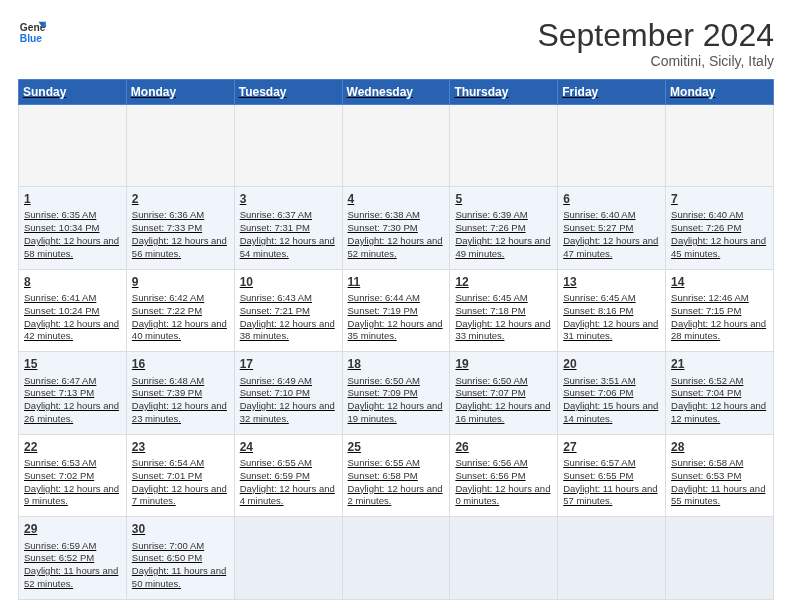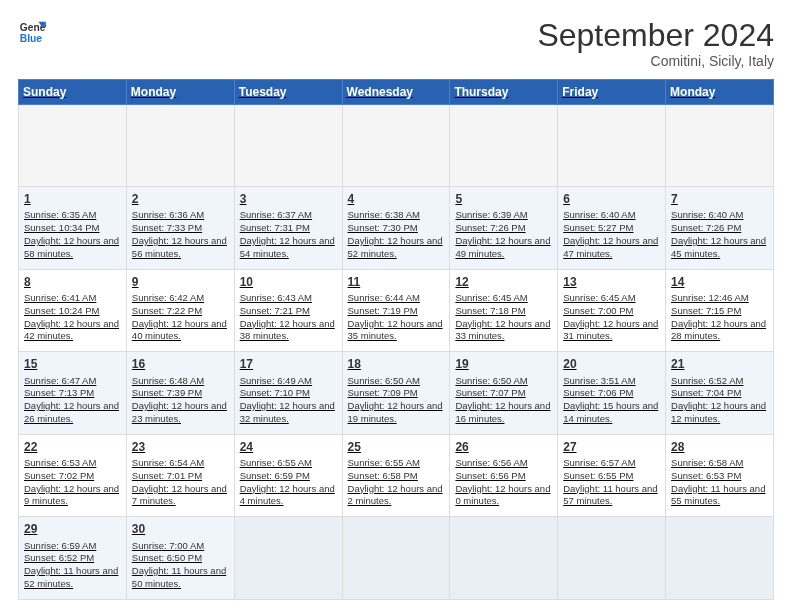--- a/index.html
+++ b/index.html
@@ -137,21 +137,21 @@
           <td><span class="day-num">5</span><span>Sunrise: 6:39 AM</span><br><span>Sunset: 7:26 PM</span><br><span>Daylight: 12 hours and 49 minutes.</span></td>
           <td><span class="day-num">6</span><span>Sunrise: 6:40 AM</span><br><span>Sunset: 5:27 PM</span><br><span>Daylight: 12 hours and 47 minutes.</span></td>
           <td><span class="day-num">7</span><span>Sunrise: 6:40 AM</span><br><span>Sunset: 7:26 PM</span><br><span>Daylight: 12 hours and 45 minutes.</span></td>
         </tr>
         <tr>
           <td><span class="day-num">8</span><span>Sunrise: 6:41 AM</span><br><span>Sunset: 10:24 PM</span><br><span>Daylight: 12 hours and 42 minutes.</span></td>
           <td><span class="day-num">9</span><span>Sunrise: 6:42 AM</span><br><span>Sunset: 7:22 PM</span><br><span>Daylight: 12 hours and 40 minutes.</span></td>
           <td><span class="day-num">10</span><span>Sunrise: 6:43 AM</span><br><span>Sunset: 7:21 PM</span><br><span>Daylight: 12 hours and 38 minutes.</span></td>
           <td><span class="day-num">11</span><span>Sunrise: 6:44 AM</span><br><span>Sunset: 7:19 PM</span><br><span>Daylight: 12 hours and 35 minutes.</span></td>
           <td><span class="day-num">12</span><span>Sunrise: 6:45 AM</span><br><span>Sunset: 7:18 PM</span><br><span>Daylight: 12 hours and 33 minutes.</span></td>
-          <td><span class="day-num">13</span><span>Sunrise: 6:45 AM</span><br><span>Sunset: 7:00 PM</span><br><span>Daylight: 12 hours and 31 minutes.</span></td>
+          <td><span class="day-num">13</span><span>Sunrise: 6:45 AM</span><br><span>Sunset: 8:16 PM</span><br><span>Daylight: 12 hours and 31 minutes.</span></td>
           <td><span class="day-num">14</span><span>Sunrise: 12:46 AM</span><br><span>Sunset: 7:15 PM</span><br><span>Daylight: 12 hours and 28 minutes.</span></td>
         </tr>
         <tr class="row-shade">
           <td><span class="day-num">15</span><span>Sunrise: 6:47 AM</span><br><span>Sunset: 7:13 PM</span><br><span>Daylight: 12 hours and 26 minutes.</span></td>
           <td><span class="day-num">16</span><span>Sunrise: 6:48 AM</span><br><span>Sunset: 7:39 PM</span><br><span>Daylight: 12 hours and 23 minutes.</span></td>
           <td><span class="day-num">17</span><span>Sunrise: 6:49 AM</span><br><span>Sunset: 7:10 PM</span><br><span>Daylight: 12 hours and 32 minutes.</span></td>
           <td><span class="day-num">18</span><span>Sunrise: 6:50 AM</span><br><span>Sunset: 7:09 PM</span><br><span>Daylight: 12 hours and 19 minutes.</span></td>
           <td><span class="day-num">19</span><span>Sunrise: 6:50 AM</span><br><span>Sunset: 7:07 PM</span><br><span>Daylight: 12 hours and 16 minutes.</span></td>
           <td><span class="day-num">20</span><span>Sunrise: 3:51 AM</span><br><span>Sunset: 7:06 PM</span><br><span>Daylight: 15 hours and 14 minutes.</span></td>
           <td><span class="day-num">21</span><span>Sunrise: 6:52 AM</span><br><span>Sunset: 7:04 PM</span><br><span>Daylight: 12 hours and 12 minutes.</span></td>

